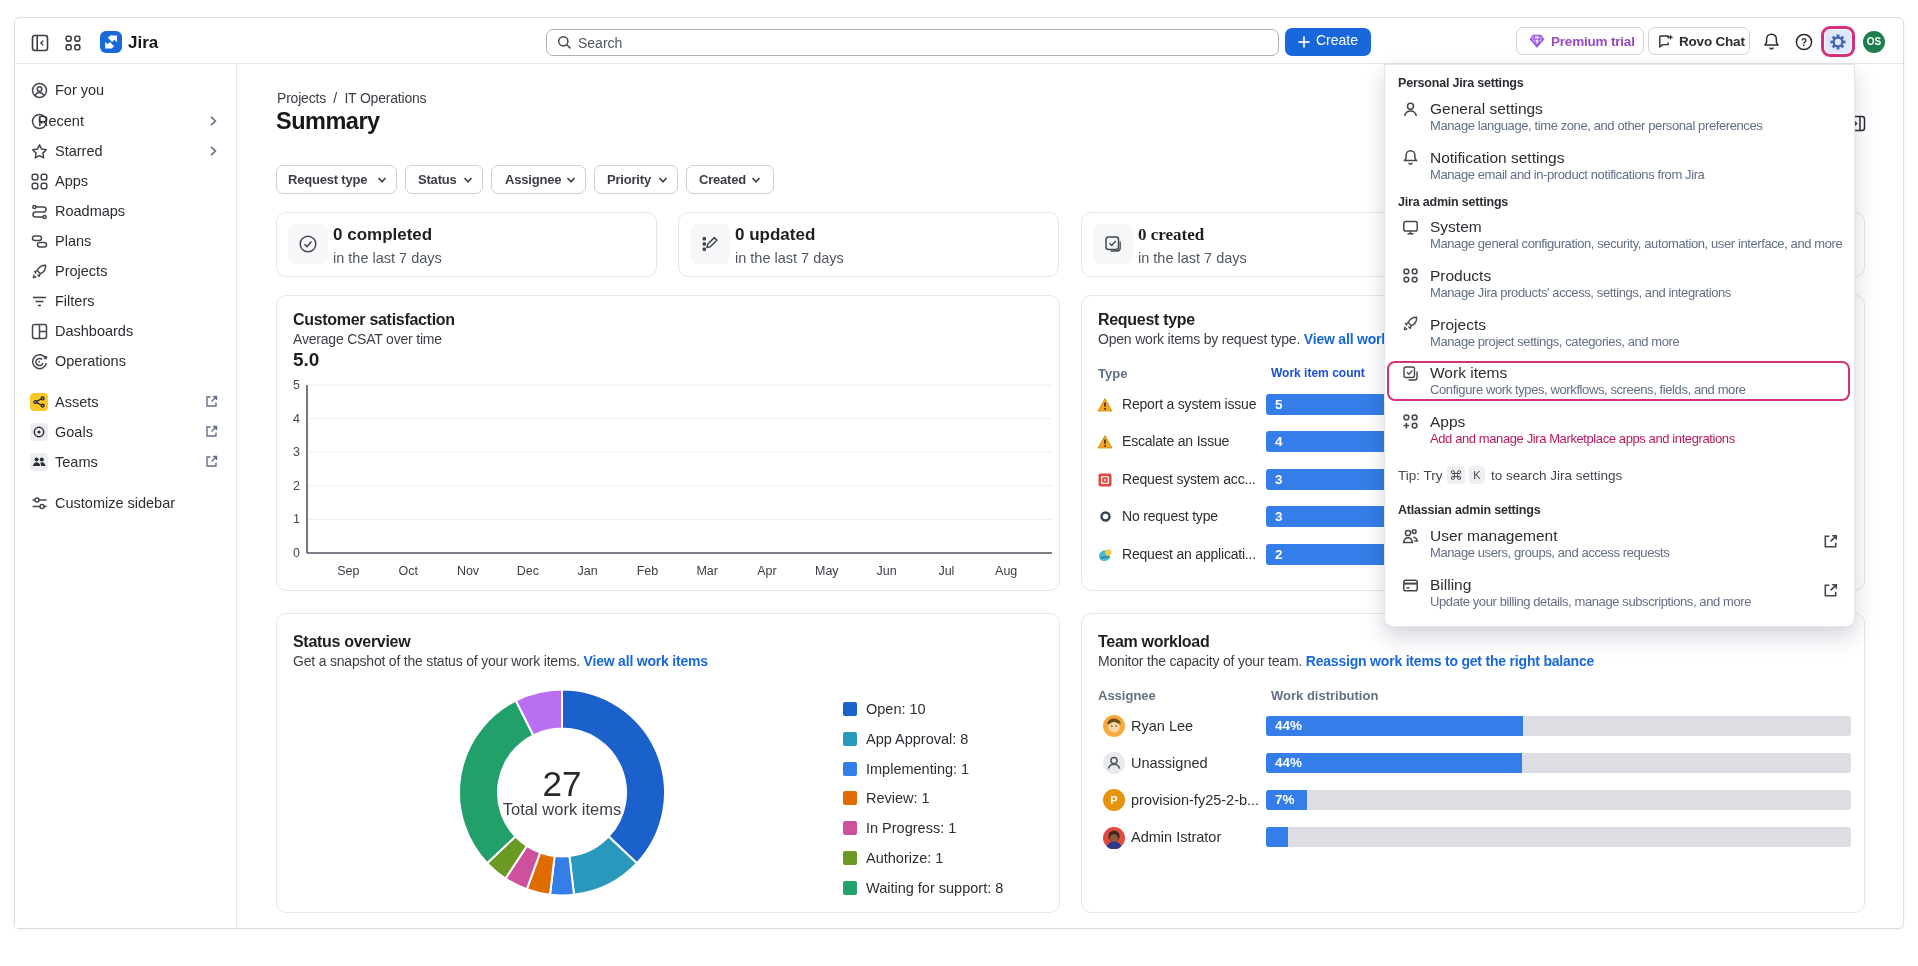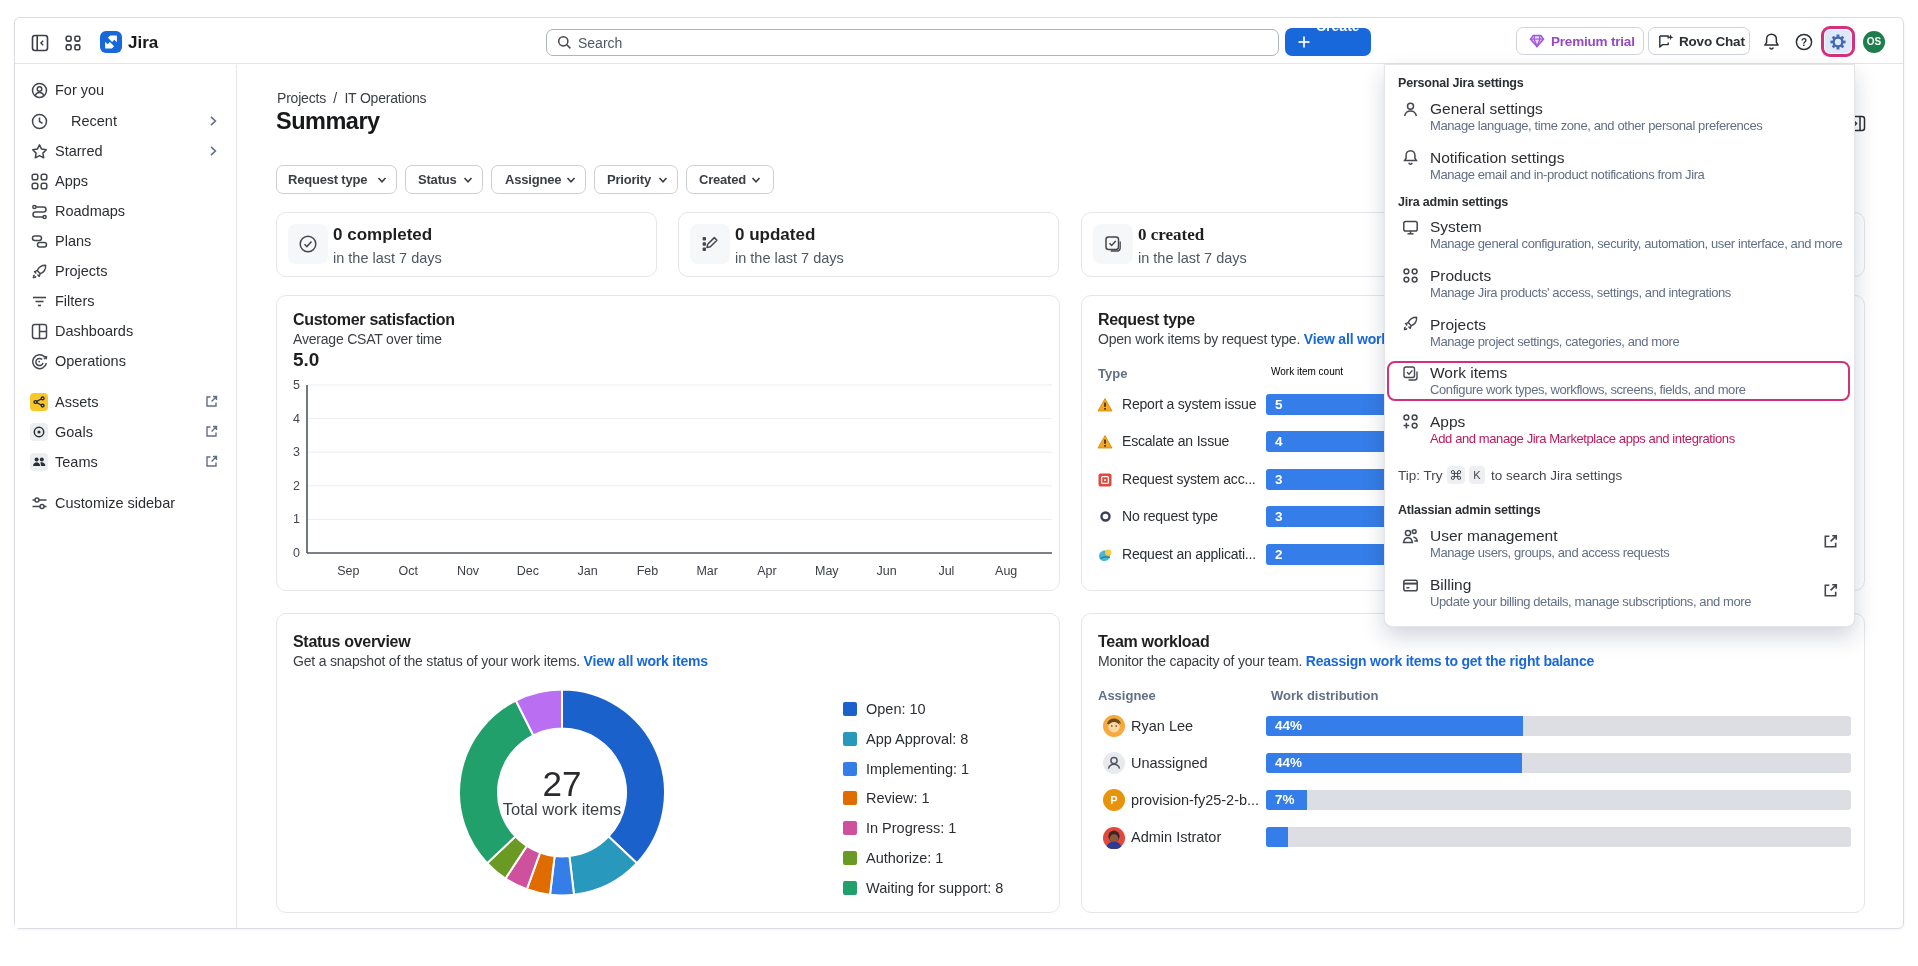--- a/index.html
+++ b/index.html
@@ -40,21 +40,21 @@
 <circle cx="6.3" cy="6.3" r="4.6"></circle>
     <line x1="9.8" y1="9.8" x2="13.4" y2="13.4"></line>
 </svg>
 <div class="t" style="left:578px;top:35px;font-size:14px;color:#505662;">Search</div>
 
 <div class="abs" style="left:1285px;top:28px;width:86px;height:28px;border-radius:7px;background:#1868DB;"></div>
 <svg class="ic" style="left:1297px;top:35px" width="14" height="14" viewBox="0 0 14 14" stroke="#fff" stroke-width="1.7">
     <line x1="7" y1="1.5" x2="7" y2="12.5"></line>
     <line x1="1.5" y1="7" x2="12.5" y2="7"></line>
   </svg>
-<div class="t" style="left:1316px;top:18px;font-size:14px;font-weight:bold;color:#fff;">Create</div>
+<div class="t" style="left:1316px;top:32px;font-size:14px;font-weight:normal;color:#fff;">Create</div>
 
 <div class="abs" style="left:1516px;top:27px;width:128px;height:28px;border:1px solid #CFD3DB;border-radius:7px;background:#fff;"></div>
 <svg class="ic" style="left:1529px;top:33px" width="16" height="16" viewBox="0 0 16 16" fill="none" stroke="#9F58E0" stroke-width="1.5">
 <path d="M4.2 2.5 h7.6 l2.7 3.6 -6.5 7.4 -6.5-7.4 z" fill="#E9D8FC"></path>
 <path d="M1.5 6.1 h13" stroke-width="1.2"></path>
     <path d="M5.6 2.6 L5 6.1 L8 13.2 L11 6.1 L10.4 2.6" stroke-width="1.2"></path>
 </svg>
 <div class="t" style="left:1551px;top:34px;font-size:13.5px;font-weight:bold;letter-spacing:-0.2px;color:#964AC0;">Premium trial</div>
 
 <div class="abs" style="left:1648px;top:27px;width:102px;height:28px;border:1px solid #CFD3DB;border-radius:7px;background:#fff;"></div>
@@ -89,21 +89,21 @@
 <circle cx="8.5" cy="8.5" r="7"></circle>
       <circle cx="8.5" cy="7" r="2.3"></circle>
       <path d="M4.2 14 c0.6-2.4 2.2-3.6 4.3-3.6 s3.7 1.2 4.3 3.6"></path>
 </svg>
 <div class="t" style="left:55px;top:82px;font-size:14.5px;color:#2B2E33;">For you</div>
 
 <svg class="ic" style="left:31px;top:113px" width="17" height="17" viewBox="0 0 17 17" fill="none" stroke="#44474F" stroke-width="1.5">
 <circle cx="8.5" cy="8.5" r="7"></circle>
       <path d="M8.5 4.5 v4 l3 1.8"></path>
 </svg>
-<div class="t" style="left:71px;top:113px;font-size:14.5px;color:#2B2E33;">Recent</div>
+<div class="t" style="left:38px;top:113px;font-size:14.5px;color:#2B2E33;">Recent</div>
 <svg class="ic" style="left:206px;top:114px" width="14" height="14" viewBox="0 0 14 14" fill="none" stroke="#626F86" stroke-width="1.6">
       <path d="M5 2.8 L9.4 7 L5 11.2"></path>
     </svg>
 
 <svg class="ic" style="left:31px;top:143px" width="17" height="17" viewBox="0 0 17 17" fill="none" stroke="#44474F" stroke-width="1.5" stroke-linejoin="round">
 <path d="M8.5 1.8 l2.1 4.3 4.7 0.7 -3.4 3.3 0.8 4.7 -4.2-2.2 -4.2 2.2 0.8-4.7 -3.4-3.3 4.7-0.7 z"></path>
 </svg>
 <div class="t" style="left:55px;top:143px;font-size:14.5px;color:#2B2E33;">Starred</div>
 <svg class="ic" style="left:206px;top:144px" width="14" height="14" viewBox="0 0 14 14" fill="none" stroke="#626F86" stroke-width="1.6">
       <path d="M5 2.8 L9.4 7 L5 11.2"></path>
@@ -306,21 +306,21 @@
         <text x="610.6" y="280">Jun</text>
         <text x="670.4" y="280">Jul</text>
         <text x="730.2" y="280">Aug</text>
 </g>
 </svg>
 
 <div class="abs" style="left:1081px;top:295px;width:784px;height:296px;border:1px solid #E4E6EA;border-radius:10px;"></div>
 <div class="t" style="left:1098px;top:311px;font-size:16px;font-weight:bold;letter-spacing:-0.3px;color:#1E1F21;">Request type</div>
 <div class="t" style="left:1098px;top:331px;font-size:14px;letter-spacing:-0.2px;color:#3B3E45;">Open work items by request type. <span style="color:#1868DB;font-weight:bold;">View all work items</span></div>
 <div class="t" style="left:1098px;top:366px;font-size:13px;font-weight:bold;color:#626F86;">Type</div>
-<div class="t" style="left:1271px;top:366px;font-size:10px;font-weight:normal;color:#000000;">Work item count</div>
+<div class="t" style="left:1271px;top:366px;font-size:12px;font-weight:bold;color:#1d4ed8;">Work item count</div>
 
 <svg class="ic" style="left:1097px;top:397px" width="16" height="16" viewBox="0 0 16 16">
       <path d="M8 1.6 L15 14 H1 Z" fill="#F5A623" stroke="#CB8A04" stroke-width="0.8"></path>
       <rect x="7.2" y="5.6" width="1.7" height="4.2" fill="#403000"></rect>
       <rect x="7.2" y="11" width="1.7" height="1.7" fill="#403000"></rect>
     </svg>
 <div class="t" style="left:1122px;top:396px;font-size:14px;letter-spacing:-0.2px;color:#2B2E33;">Report a system issue</div>
 <div class="abs" style="left:1266px;top:394px;width:580px;height:21px;border-radius:3px;background:#357DE8;"></div>
 <div class="t" style="left:1275px;top:397px;font-size:13.5px;font-weight:bold;color:#fff;">5</div>
 <svg class="ic" style="left:1097px;top:434px" width="16" height="16" viewBox="0 0 16 16">

